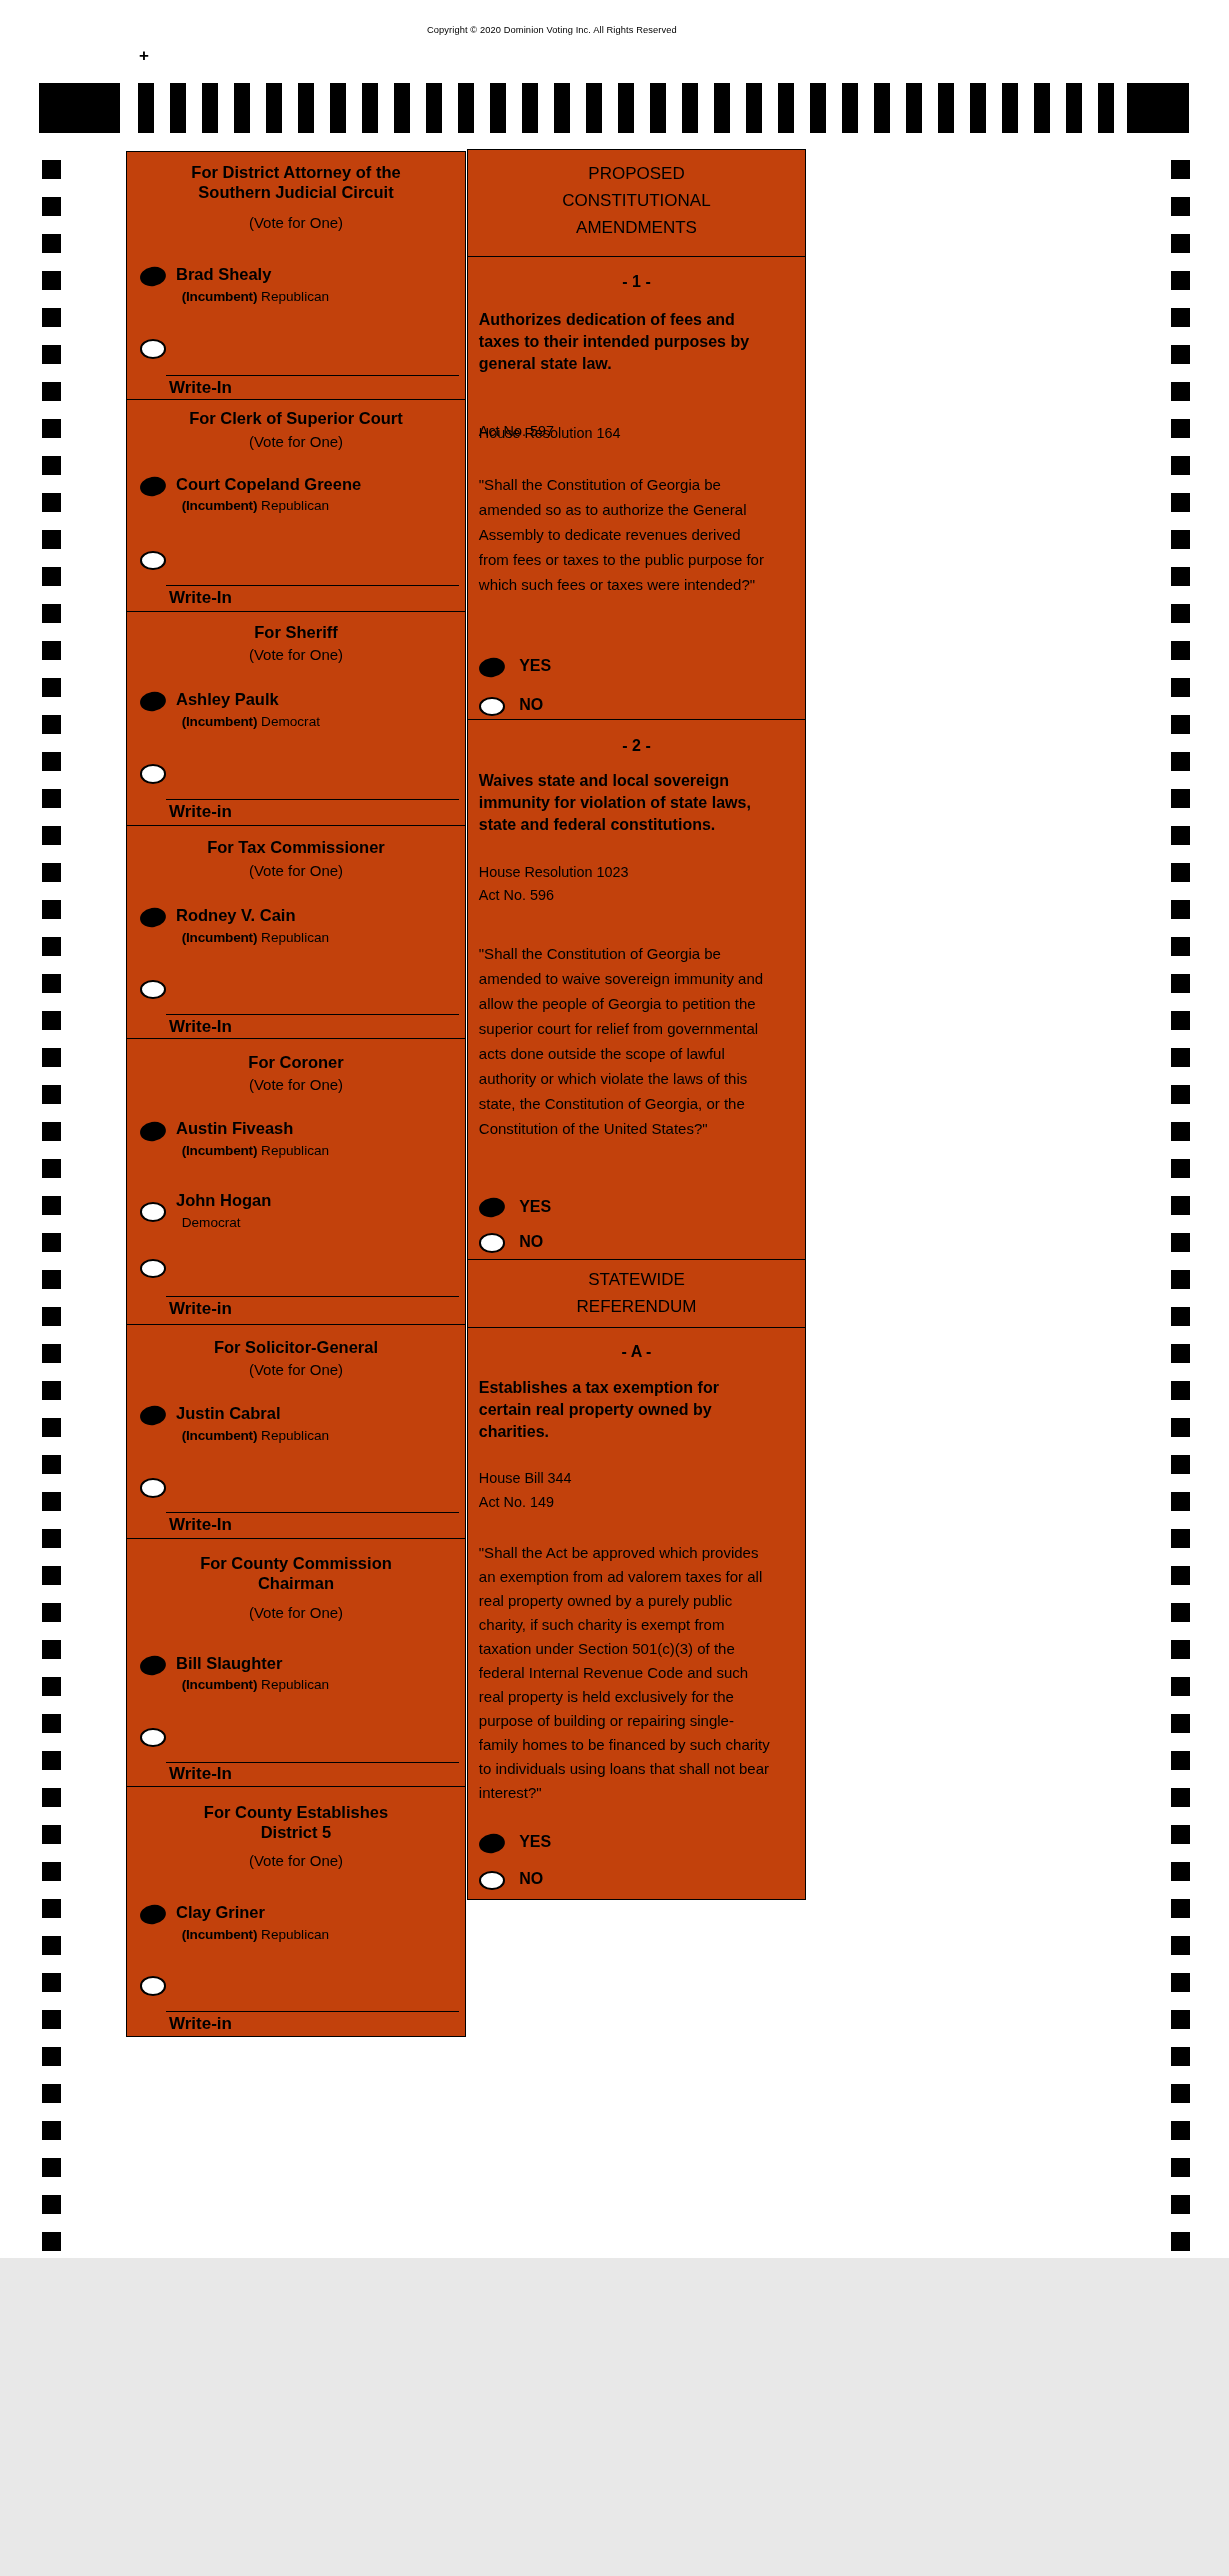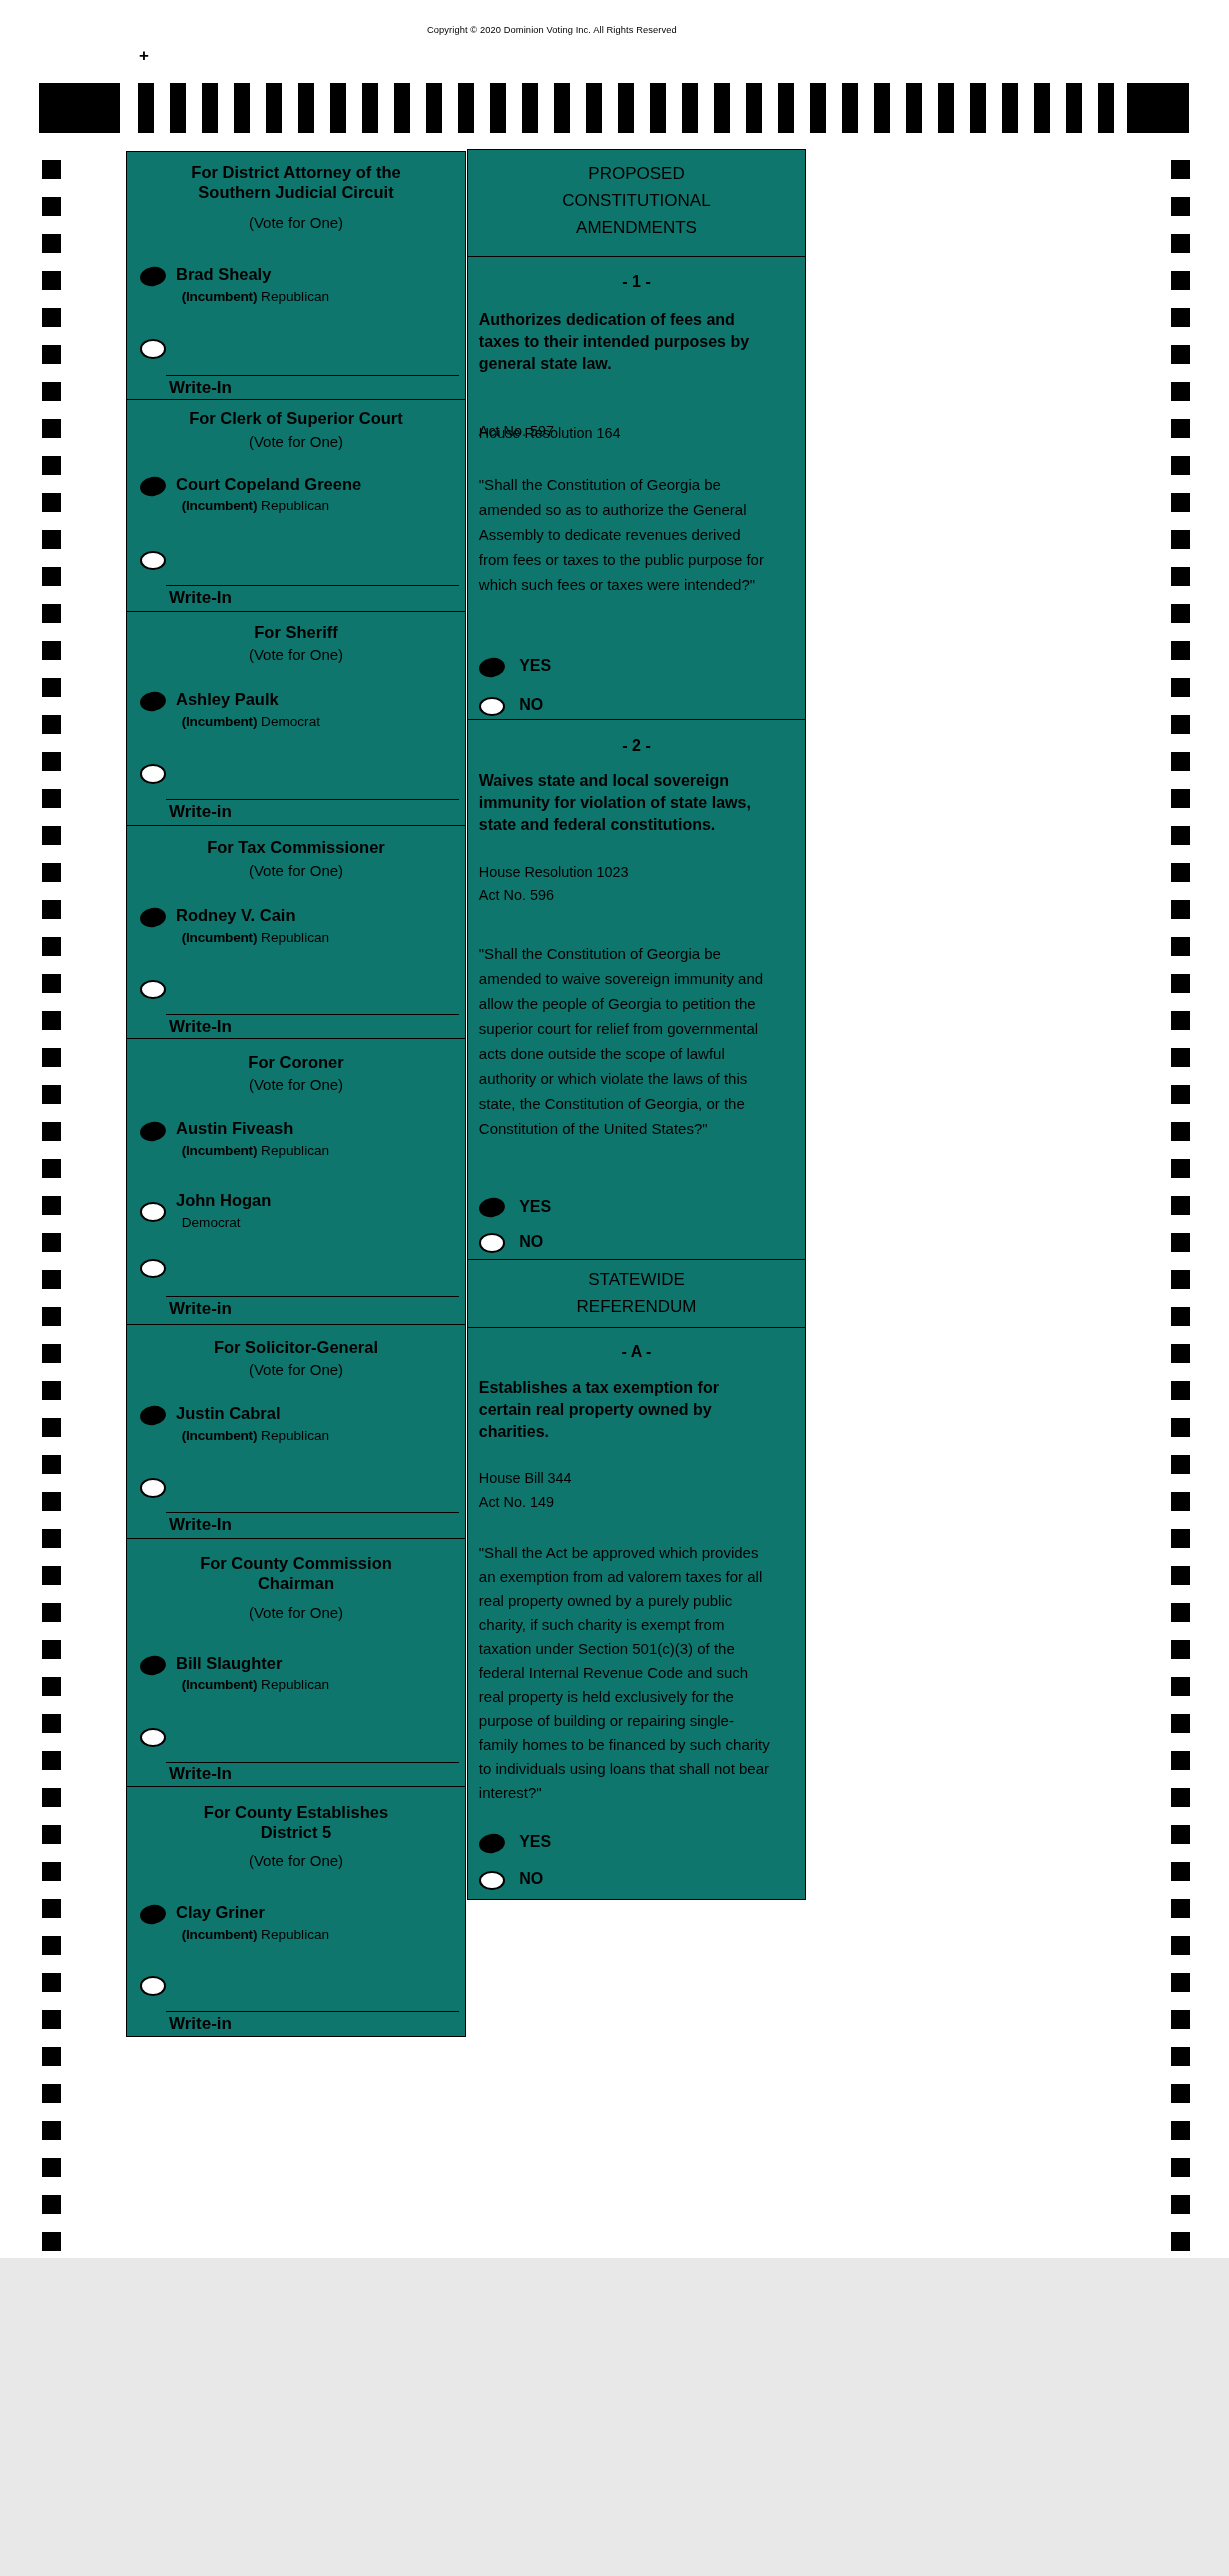--- a/index.html
+++ b/index.html
@@ -19,21 +19,21 @@
     background:repeating-linear-gradient(to bottom, #000 0 19.4px, transparent 19.4px 37px); }
   .tm-col-right { position:absolute; left:1171px; top:160px; width:19.4px; height:2226px;
     background:repeating-linear-gradient(to bottom, #000 0 19.4px, transparent 19.4px 37px); }
 
   .copyright { position:absolute; left:427px; top:25px; font-size:9.3px; letter-spacing:0.1px; }
   .plusmark { position:absolute; left:139px; top:46px; font-size:17px; font-weight:bold; }
 
   .col { position:absolute; }
   .col-left { left:126px; top:151px; width:340px; }
   .col-right { left:467px; top:149px; width:339px; }
-  .box { position:relative; border:1.4px solid #000; box-sizing:border-box; background:#0f766e; margin-top:-1.4px; }
+  .box { position:relative; border:1.4px solid #000; box-sizing:border-box; background:#c2410c; margin-top:-1.4px; }
   .box.first { margin-top:0; }
 
   .ctitle { position:absolute; left:0; right:0; text-align:center; font-weight:bold; font-size:16.5px; line-height:20px; }
   .vote { position:absolute; left:0; right:0; text-align:center; font-size:15px; }
   .cand { position:absolute; left:13px; display:flex; align-items:flex-start; }
   .oval { display:inline-block; width:26px; height:19.4px; border:2.2px solid #000; border-radius:50%;
           box-sizing:border-box; margin-top:2.2px; flex:0 0 auto; background:#fff; }
   .oval.filled { background:#000; transform:rotate(-10deg); }
   .cinfo { margin-left:10px; }
   .cname { font-weight:bold; font-size:16.5px; line-height:18.7px; display:block; }

